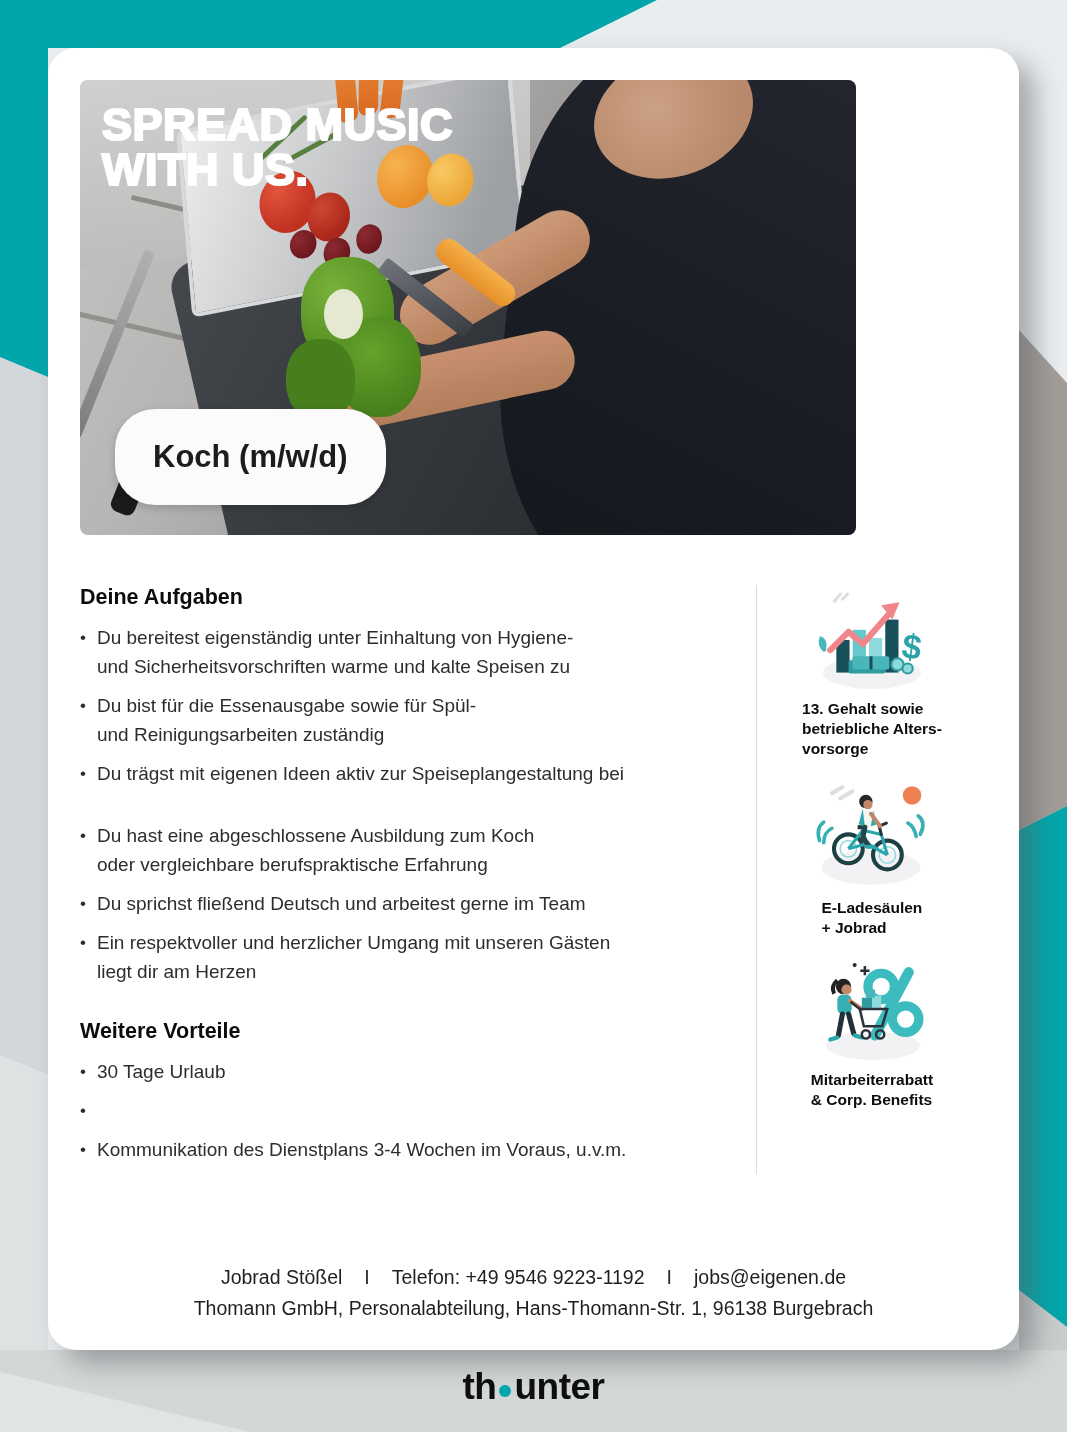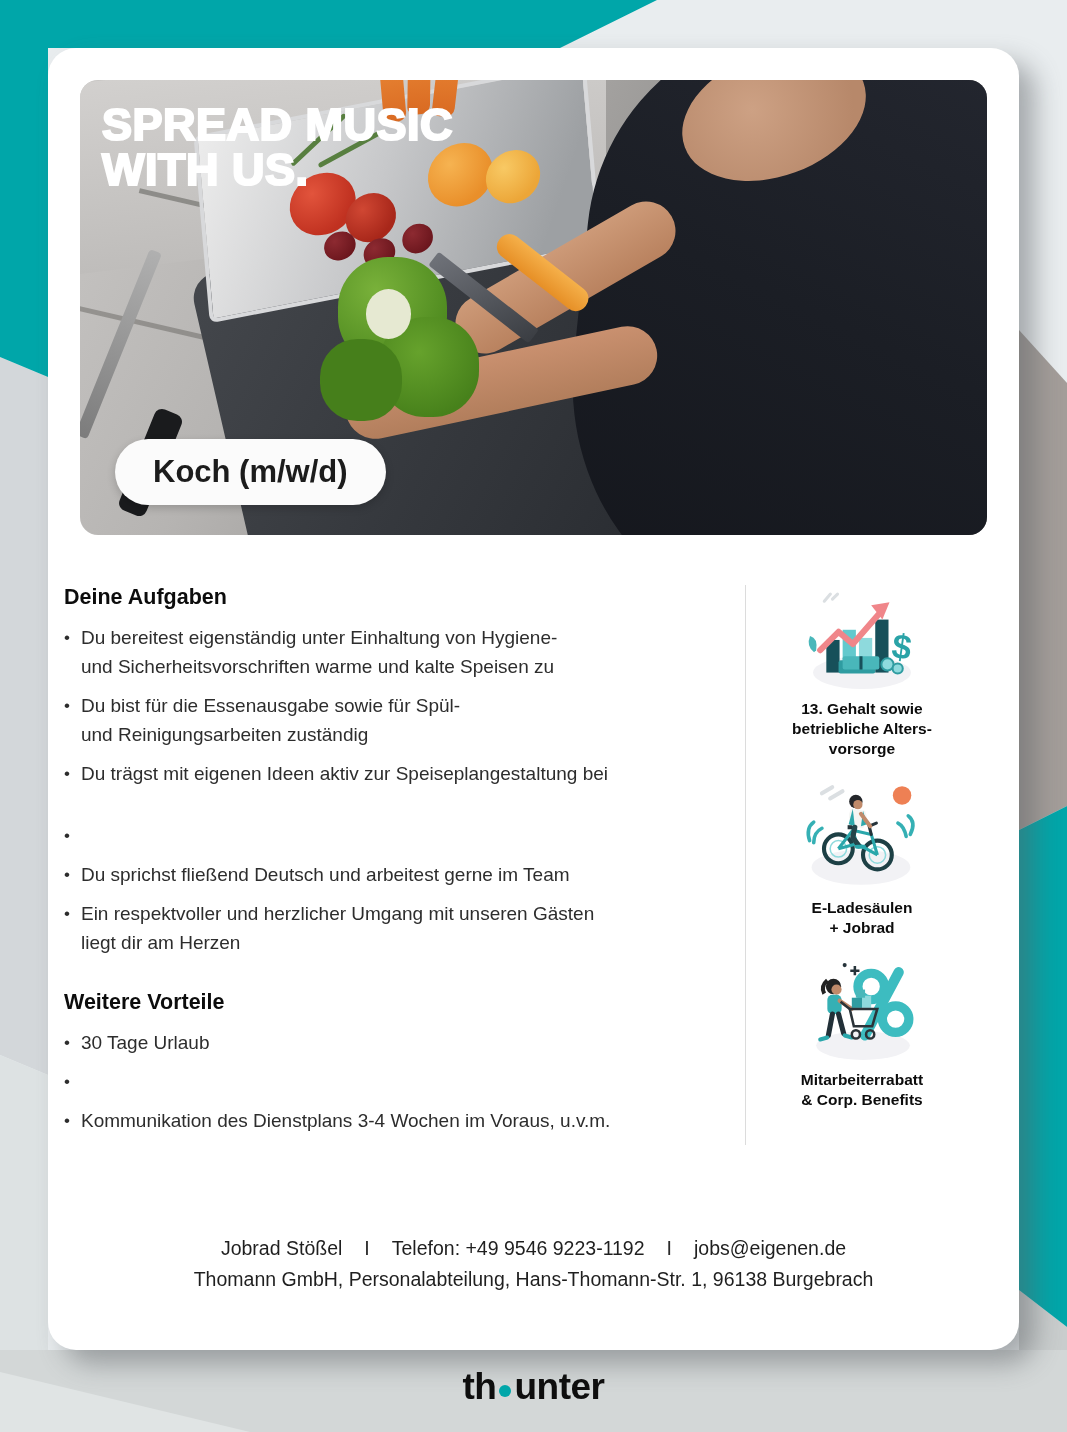--- a/index.html
+++ b/index.html
@@ -15,21 +15,21 @@
   .bg-warm-right{background:#a39d99; clip-path:polygon(1019px 330px,1067px 383px,1067px 806px,1019px 830px);}
   .bg-right-lower{background:#c9cdcd; clip-path:polygon(1019px 1290px,1067px 1327px,1067px 1350px,1019px 1350px);}
   .bg-teal-topleft{background:#00a6a9; clip-path:polygon(0px 0px,657px 0px,560px 48px,48px 48px,48px 377px,0px 357px);}
   .bg-teal-right{background:#00a6a9; clip-path:polygon(1019px 830px,1067px 806px,1067px 1327px,1019px 1290px);}
 
   
   .card{position:absolute; left:48px; top:48px; width:971px; height:1302px; background:#ffffff;
         border-radius:28px; box-shadow:16px 14px 26px rgba(92,97,100,.48); z-index:2;}
 
   
-  .photo{position:relative; margin:32px; width:907px; height:455px; border-radius:18px; overflow:hidden;
+  .photo{position:relative; margin:32px; width:776px; height:455px; border-radius:8px; overflow:hidden;
          background:linear-gradient(118deg,#c8c6c4 0%,#b6b4b2 28%,#a3a19f 46%,#908f8d 62%,#878583 75%,#7e7d7b 100%);}
   .photo *{position:absolute;}
   .ph-cabinet{left:-4%; top:-6%; width:62%; height:42%; background:linear-gradient(180deg,#d2d0ce,#bfbdbb); transform:skewY(-7deg);}
   .ph-seam1{left:6%; top:34%; width:46%; height:5px; background:#6f6e6a; transform:rotate(13deg); opacity:.65;}
   .ph-seam2{left:-2%; top:58%; width:40%; height:5px; background:#6f6e6a; transform:rotate(13deg); opacity:.55;}
   .ph-board{left:16%; top:26%; width:74%; height:88%; border-radius:26px; transform:rotate(-13deg);
             background:linear-gradient(130deg,#44474c 0%,#35383d 38%,#2a2d32 68%,#212428 100%);}
   .ph-tray{left:13%; top:4%; width:44%; height:41%; transform:rotate(-11deg) skewX(-6deg); border-radius:8px;
            border:4px solid #d8d9db; box-sizing:border-box;
            background:linear-gradient(115deg,#ececec 0%,#c7c8ca 45%,#9da0a3 88%);}
@@ -58,39 +58,39 @@
   .ph-pepA{left:28.5%; top:39%; width:12%; height:24%; border-radius:46%; background:radial-gradient(circle at 35% 30%,#79b13a,#4e8a1f 75%);}
   .ph-pepB{left:33%; top:52%; width:11%; height:22%; border-radius:46%; background:radial-gradient(circle at 40% 35%,#66a22c,#47811b 75%);}
   .ph-pepC{left:26.5%; top:57%; width:9%; height:18%; border-radius:46%; background:#467f1b;}
   .ph-pepCore{left:31.5%; top:46%; width:5%; height:11%; border-radius:50%; background:#e6e9d2;}
   .ph-blade{left:37.5%; top:46%; width:14%; height:3.8%; transform:rotate(38deg); border-radius:3px;
             background:linear-gradient(115deg,#70737a,#3a3d42);}
   .ph-handle{left:45%; top:39.5%; width:12%; height:5.6%; transform:rotate(38deg); border-radius:12px;
              background:linear-gradient(#f5b04a,#e68f26);}
   .hero-title{left:22px; top:22px; margin:0; color:#ffffff; font-weight:900; font-size:45px; line-height:1.0;
               letter-spacing:.5px; white-space:pre-line; -webkit-text-stroke:2.2px #ffffff; z-index:5;}
-  .job-badge{left:35px; bottom:30px; background:#fbfbfb; border-radius:40px; padding:15px 38px;
+  .job-badge{left:35px; bottom:30px; background:#fbfbfb; border-radius:40px; padding:30px 38px;
              font-size:31px; font-weight:800; color:#1c1c1c; z-index:5; box-shadow:0 3px 8px rgba(0,0,0,.18);}
 
   
-  .card-body{display:flex; margin:50px 32px 0 16px;}
+  .card-body{display:flex; margin:50px 32px 0 32px;}
   .main-col{width:643px; padding-right:38px; box-sizing:content-box;}
   .text-section h2{margin:0 0 13px 0; font-size:21.5px; font-weight:800; color:#0c0c0c;}
   .text-section{margin-bottom:33px;}
   .text-section:last-child{margin-bottom:0;}
   .text-section ul{list-style:none; margin:0; padding:0;}
   .bullet{display:flex; gap:11px; margin-bottom:10px; font-size:19px; line-height:29px; color:#2d2d2d;}
   .bullet .marker{flex:0 0 auto; font-size:17px;}
   .bullet-text{white-space:pre-line;}
 
   .aside-col{width:232px; border-left:1px solid #dcdcdc; display:flex; flex-direction:column; align-items:center; padding-top:4px;}
   .benefit{display:flex; flex-direction:column; align-items:center; margin-bottom:22px;}
   .benefit svg{display:block;}
   .benefit-label{margin-top:4px; font-size:15.5px; font-weight:800; line-height:20px; color:#0c0c0c;
-                 text-align:center; white-space:pre-line;}
+                 text-align:left; white-space:pre-line;}
 
   
   .card-footer{margin-top:88px; text-align:center; font-size:19.5px; color:#1f1f1f; line-height:31px;}
   .contact-sep{display:inline-block; margin:0 22px; color:#2a2a2a;}
 
   
   .logo{position:absolute; left:0; right:0; top:1366px; text-align:center; z-index:3;}
   .logo-text{font-size:37px; font-weight:900; color:#0e0e0e; letter-spacing:-.5px;}
   .logo-dot{display:inline-block; width:12px; height:12px; border-radius:50%; background:#00a6a9; margin:0 3px 2px 3px;}
 </style>
@@ -166,20 +166,22 @@
               <span class="marker">•</span>
               <span class="bullet-text">Du trägst mit eigenen Ideen aktiv zur Speiseplangestaltung bei</span>
             </li>
           </ul>
         </section>
 
         <section class="text-section">
           <ul>
             <li class="bullet">
               <span class="marker">•</span>
+              <span class="bullet-text">Du hast eine abgeschlossene Ausbildung zum Koch
+oder vergleichbare berufspraktische Erfahrung</span>
             </li>
             <li class="bullet">
               <span class="marker">•</span>
               <span class="bullet-text">Du sprichst fließend Deutsch und arbeitest gerne im Team</span>
             </li>
             <li class="bullet">
               <span class="marker">•</span>
               <span class="bullet-text">Ein respektvoller und herzlicher Umgang mit unseren Gästen
 liegt dir am Herzen</span>
             </li>

